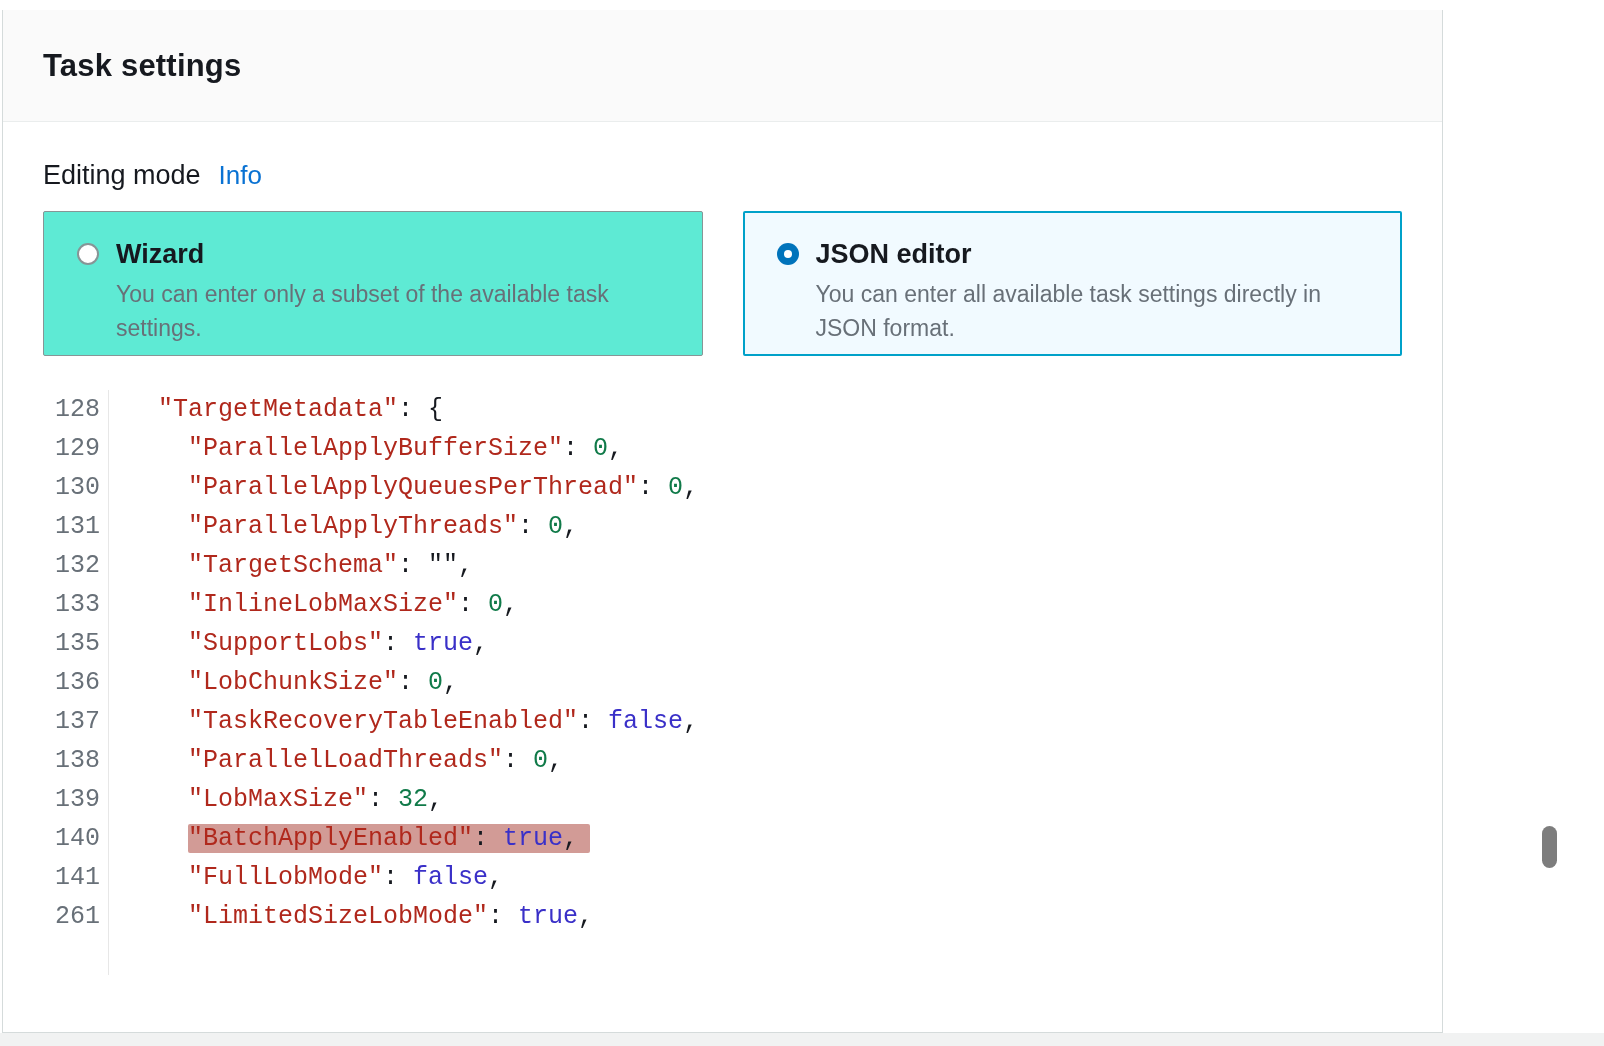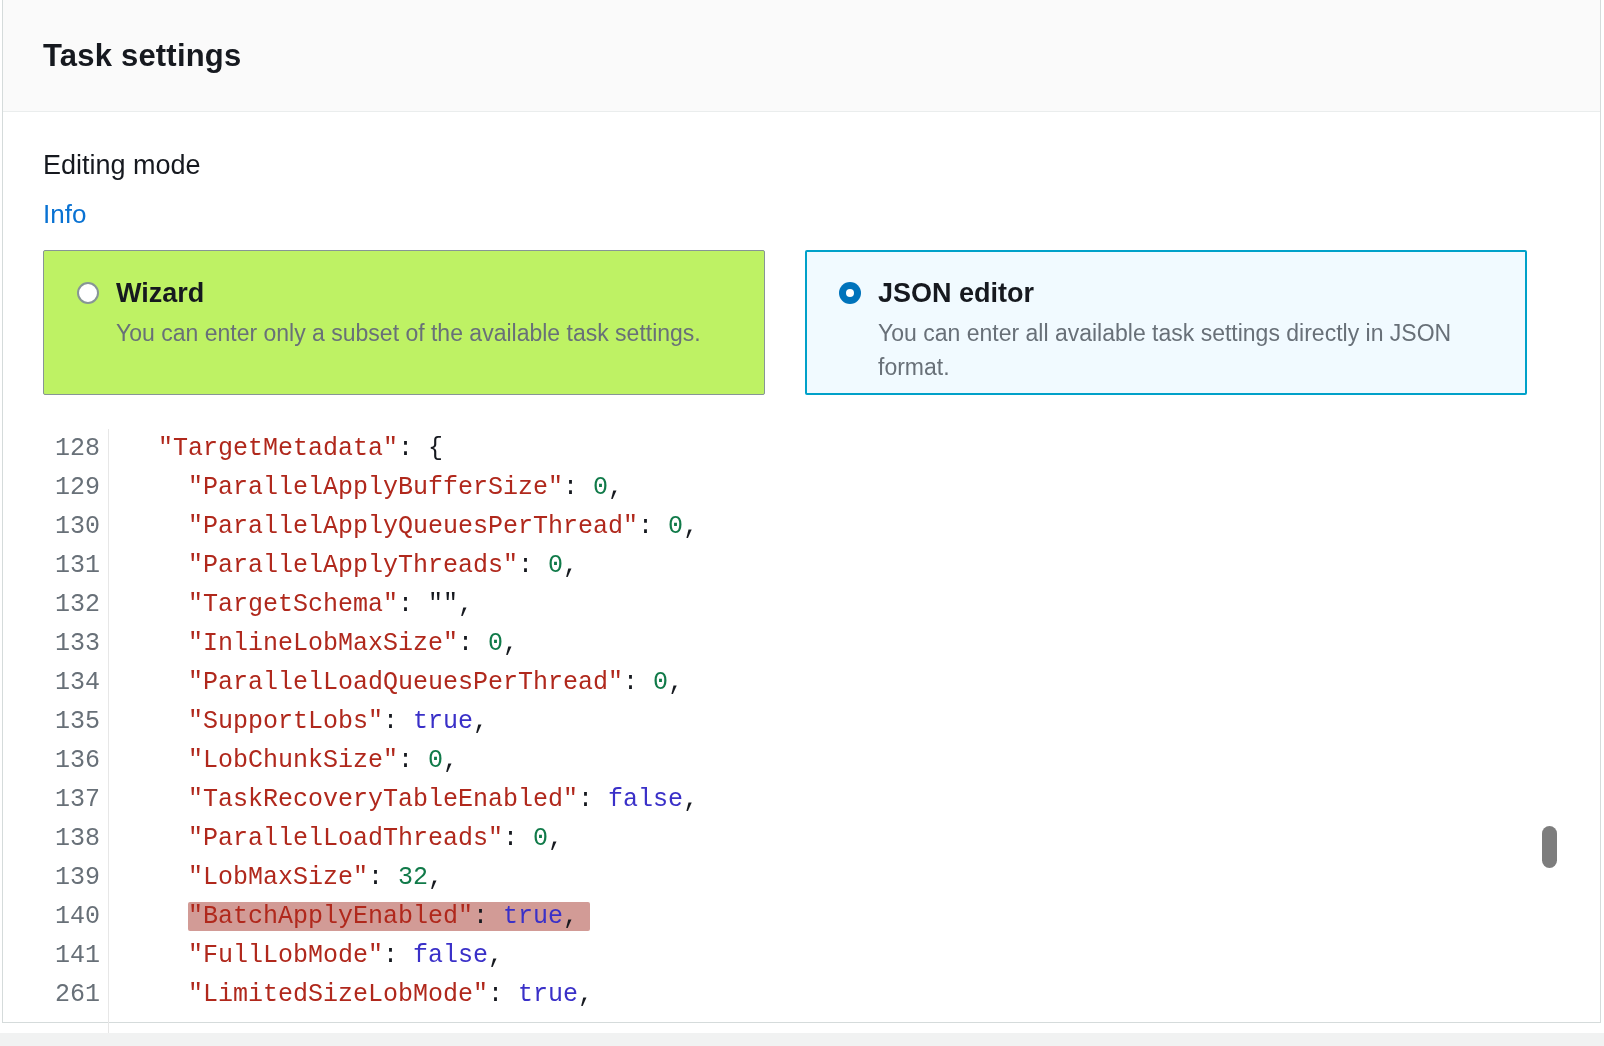--- a/index.html
+++ b/index.html
@@ -8,52 +8,52 @@
     background: #ffffff;
     font-family: "Liberation Sans", sans-serif;
     overflow: hidden;
     position: relative;
   }
   .bottom-strip {
     position: absolute; left: 0; right: 0; top: 1033px; height: 13px;
     background: #f1f2f2;
   }
   .page {
-    position: absolute; left: 2px; top: 0; width: 1599px; height: 1023px;
+    position: absolute; left: 2px; top: 10px; width: 1441px; height: 1023px;
     background: #ffffff;
     border: 1px solid var(--page-border);
     border-top: none;
   }
   .card-header {
     height: 112px;
     background: var(--header-bg);
     border-bottom: 1px solid var(--header-border);
     display: flex; align-items: center;
     padding: 0 40px;
   }
   .card-header h1 {
     font-size: 31px; font-weight: 700; color: var(--text);
     letter-spacing: 0.2px;
   }
   .card-body { padding: 0 40px; }
   .editing-row {
     margin-top: 38px;
-    display: flex; align-items: flex-start; gap: 18px; flex-direction: column;
+    display: flex; align-items: center; gap: 18px;
   }
   .editing-label { font-size: 27px; color: var(--text); }
   .info-link {
     font-size: 26px; font-weight: 400; color: var(--accent);
     text-decoration: none; cursor: pointer;
   }
   .tiles { margin-top: 20px; display: flex; gap: 40px; }
   .tile {
     width: 722px; height: 145px;
     border: 1px solid var(--tile-border);
     border-radius: 2px;
-    background: #bef264;
+    background: #5eead4;
     padding: 26px 28px 0 33px;
     display: flex; align-items: flex-start;
     cursor: pointer;
   }
   .tile.selected {
     border: 2px solid var(--tile-selected-border);
     background: var(--tile-selected-bg);
     padding: 25px 27px 0 32px;
   }
   .radio {
@@ -127,21 +127,20 @@
         </div>
       </div>
     </div>
     <div class="editor" id="editor">
         <div class="code-line"><span class="line-num">128</span><span class="line-content">  <span><span class="tok-key">"TargetMetadata"</span><span class="tok-plain">: {</span></span></span></div>
         <div class="code-line"><span class="line-num">129</span><span class="line-content">    <span><span class="tok-key">"ParallelApplyBufferSize"</span><span class="tok-plain">: </span><span class="tok-num">0</span><span class="tok-plain">,</span></span></span></div>
         <div class="code-line"><span class="line-num">130</span><span class="line-content">    <span><span class="tok-key">"ParallelApplyQueuesPerThread"</span><span class="tok-plain">: </span><span class="tok-num">0</span><span class="tok-plain">,</span></span></span></div>
         <div class="code-line"><span class="line-num">131</span><span class="line-content">    <span><span class="tok-key">"ParallelApplyThreads"</span><span class="tok-plain">: </span><span class="tok-num">0</span><span class="tok-plain">,</span></span></span></div>
         <div class="code-line"><span class="line-num">132</span><span class="line-content">    <span><span class="tok-key">"TargetSchema"</span><span class="tok-plain">: </span><span class="tok-str">""</span><span class="tok-plain">,</span></span></span></div>
         <div class="code-line"><span class="line-num">133</span><span class="line-content">    <span><span class="tok-key">"InlineLobMaxSize"</span><span class="tok-plain">: </span><span class="tok-num">0</span><span class="tok-plain">,</span></span></span></div>
-        <div class="code-line"><span class="line-num">134</span><span class="line-content">    <span><span class="tok-key">"ParallelLoadQueuesPerThread"</span><span class="tok-plain">: </span><span class="tok-num">0</span><span class="tok-plain">,</span></span></span></div>
         <div class="code-line"><span class="line-num">135</span><span class="line-content">    <span><span class="tok-key">"SupportLobs"</span><span class="tok-plain">: </span><span class="tok-bool">true</span><span class="tok-plain">,</span></span></span></div>
         <div class="code-line"><span class="line-num">136</span><span class="line-content">    <span><span class="tok-key">"LobChunkSize"</span><span class="tok-plain">: </span><span class="tok-num">0</span><span class="tok-plain">,</span></span></span></div>
         <div class="code-line"><span class="line-num">137</span><span class="line-content">    <span><span class="tok-key">"TaskRecoveryTableEnabled"</span><span class="tok-plain">: </span><span class="tok-bool">false</span><span class="tok-plain">,</span></span></span></div>
         <div class="code-line"><span class="line-num">138</span><span class="line-content">    <span><span class="tok-key">"ParallelLoadThreads"</span><span class="tok-plain">: </span><span class="tok-num">0</span><span class="tok-plain">,</span></span></span></div>
         <div class="code-line"><span class="line-num">139</span><span class="line-content">    <span><span class="tok-key">"LobMaxSize"</span><span class="tok-plain">: </span><span class="tok-num">32</span><span class="tok-plain">,</span></span></span></div>
         <div class="code-line"><span class="line-num">140</span><span class="line-content">    <span class="hl"><span class="tok-key">"BatchApplyEnabled"</span><span class="tok-plain">: </span><span class="tok-bool">true</span><span class="tok-plain">,</span></span></span></div>
         <div class="code-line"><span class="line-num">141</span><span class="line-content">    <span><span class="tok-key">"FullLobMode"</span><span class="tok-plain">: </span><span class="tok-bool">false</span><span class="tok-plain">,</span></span></span></div>
         <div class="code-line"><span class="line-num">261</span><span class="line-content">    <span><span class="tok-key">"LimitedSizeLobMode"</span><span class="tok-plain">: </span><span class="tok-bool">true</span><span class="tok-plain">,</span></span></span></div>
         <div class="code-line"><span class="line-num"></span><span class="line-content"><span></span></span></div>
       </div>

